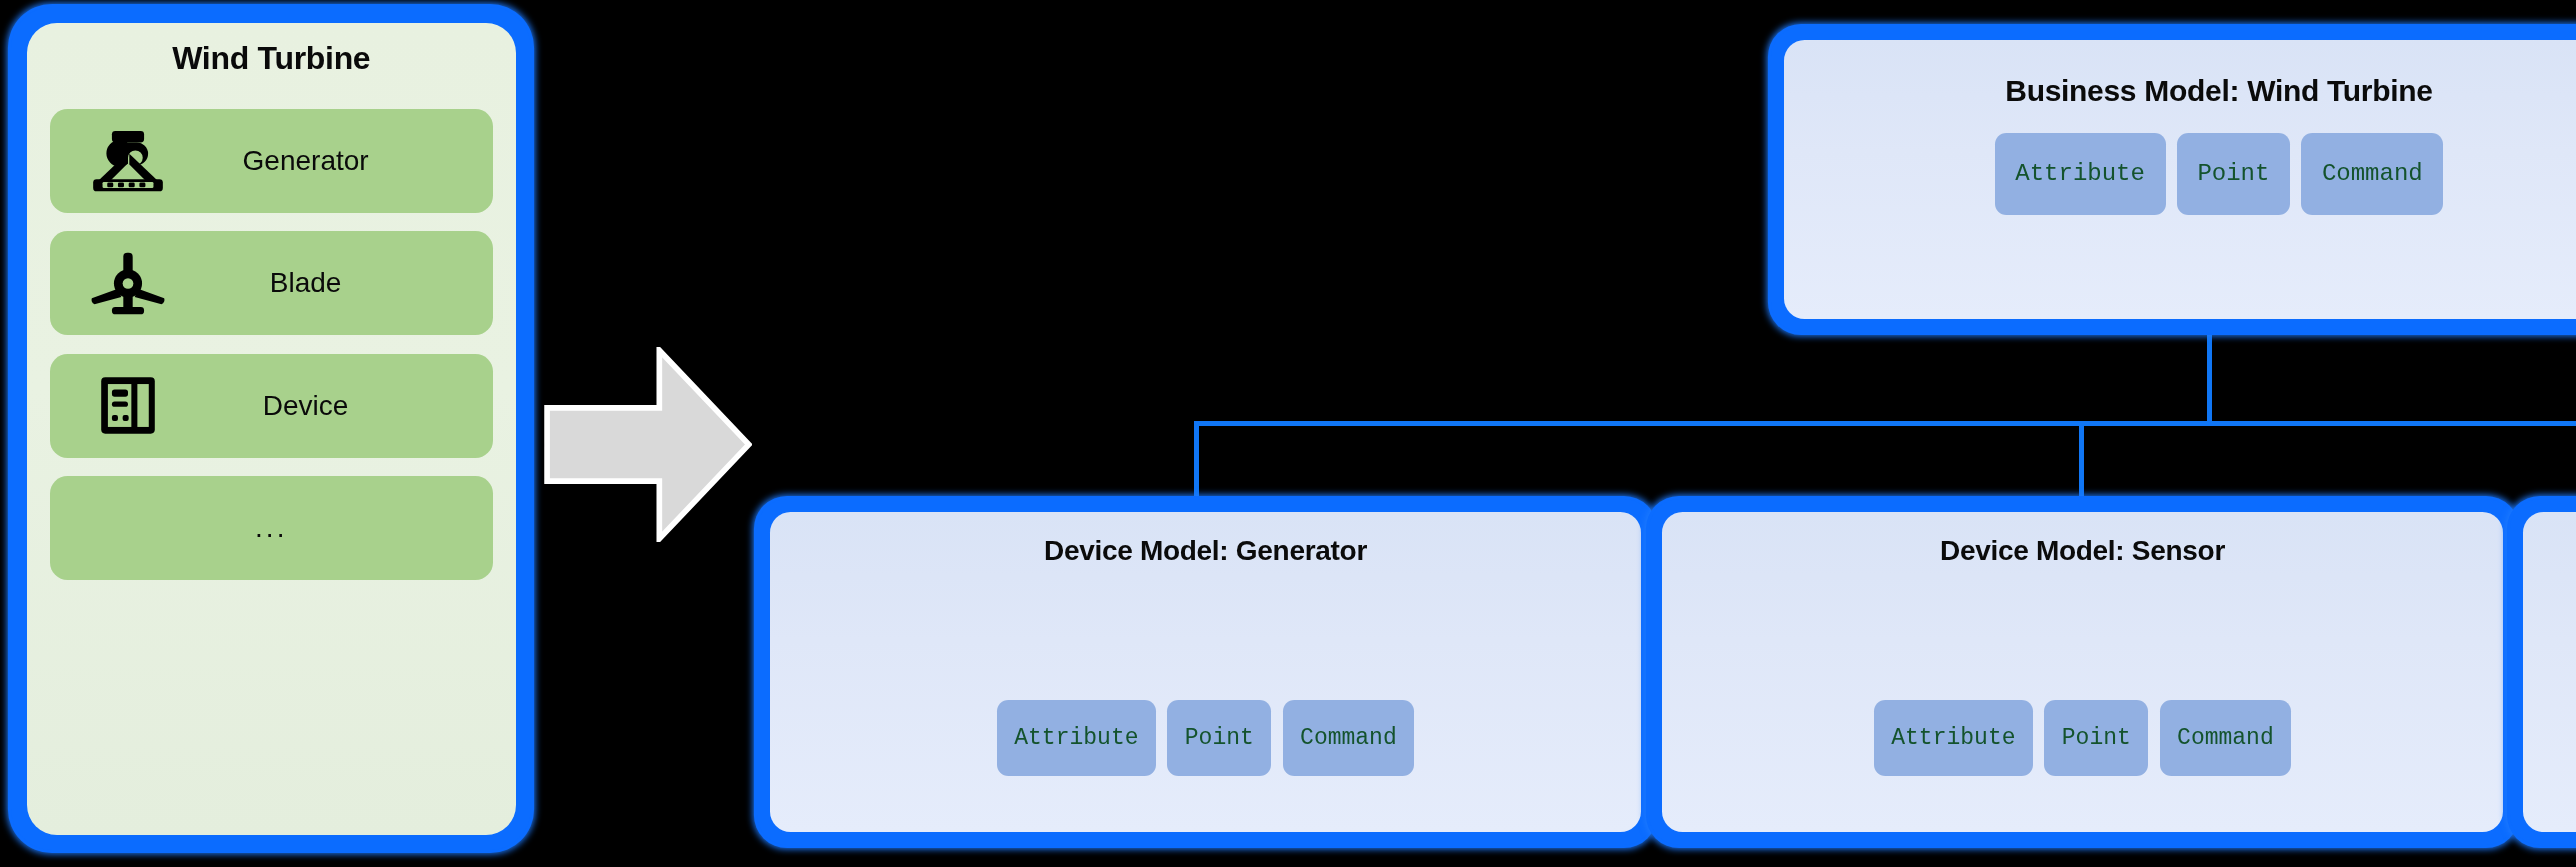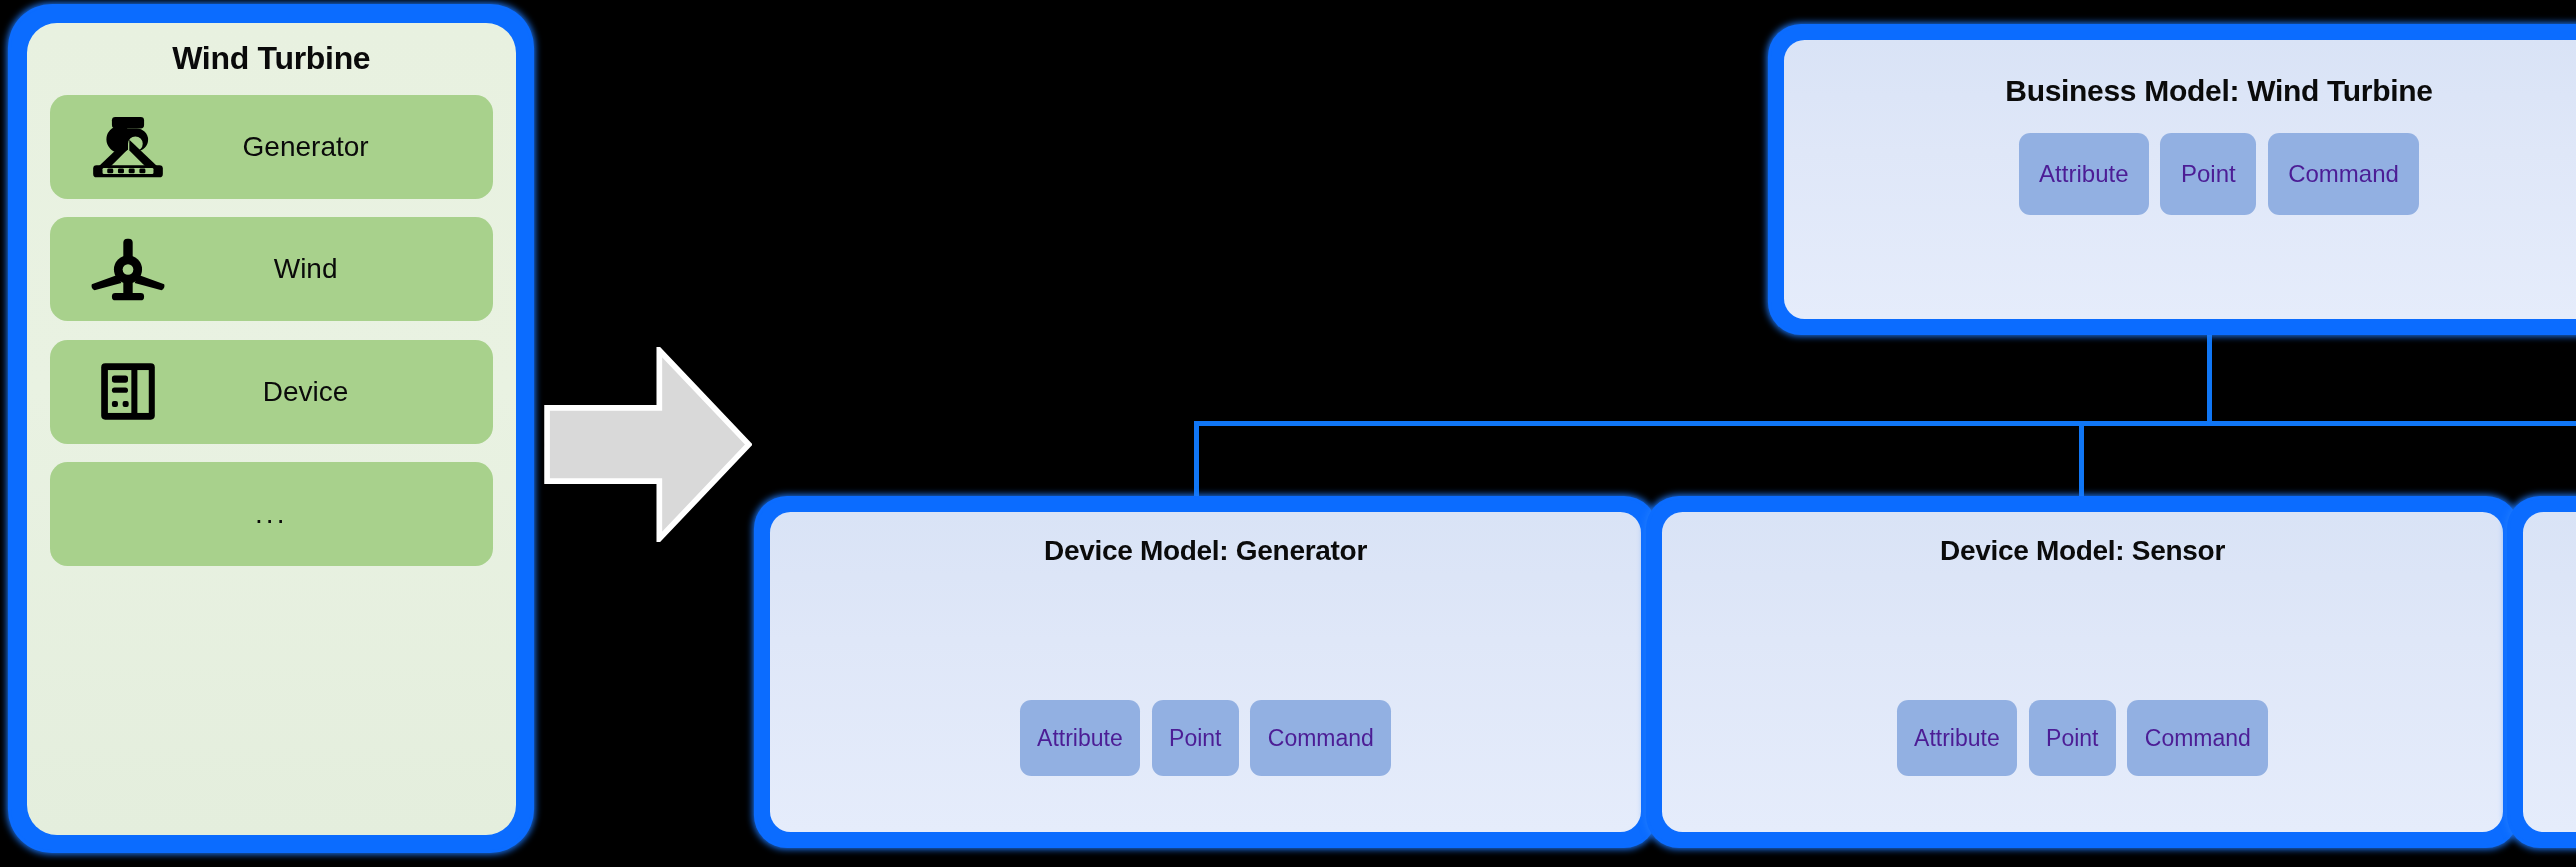--- a/index.html
+++ b/index.html
@@ -24,21 +24,21 @@
     border-radius: 20.6px;
     position: relative;
   }
 
   
   #wind-card { left: 11.3px; top: 7.2px; width: 520px; height: 843px; border-radius: 41px; padding: 15.5px; }
   #wind-card > .inner {
     border-radius: 30px;
     background: linear-gradient(180deg, #e8f1e0 0%, #e9f2e2 45%, #e4eedd 100%);
     padding: 17.5px 23px 20.6px 23px;
-    display: flex; flex-direction: column;
+    display: flex; flex-direction: column; gap: 14px;
   }
   #wind-title {
     text-align: center;
     font-size: 32px;
     font-weight: bold;
     color: #0a0a0a;
     letter-spacing: -0.3px;
     margin-bottom: 17.5px;
   }
   .wt-list { display: flex; flex-direction: column; gap: 18.5px; }
@@ -86,23 +86,24 @@
     letter-spacing: -0.3px;
     white-space: nowrap;
   }
   .chip-row { display: flex; gap: 11.3px; margin-top: auto; width: 100%; justify-content: center; }
   .chip {
     background: #92b0e2;
     border-radius: 11.3px;
     height: 76px;
     display: flex; align-items: center; justify-content: center;
     font-size: 23px;
-    color: #4c1d95;
+    color: #14532d;
     padding: 0 17.5px;
     white-space: nowrap;
+    font-family: Liberation Mono, monospace;
   }
 
   
   #business-model { left: 1771px; top: 27px; width: 896px; height: 305px; }
   #business-model > .inner { padding-bottom: 33px; }
   #business-model .model-title { font-size: 30px; margin-top: 16px; }
   #business-model .chip-row { margin-top: 25px; margin-bottom: 11.3px; }
   #business-model .chip { height: 82px; font-size: 24px; padding: 0 20.6px; }
 
   
@@ -155,21 +156,21 @@
             <svg viewBox="0 0 120 100" xmlns="http://www.w3.org/2000/svg">
               <rect x="53" y="4" width="14" height="38" rx="6" fill="#000"></rect>
               <circle cx="60" cy="50" r="21" fill="#000"></circle>
               <circle cx="60" cy="50" r="8" fill="#a8d18c"></circle>
               <path d="M45 58 L6 72 a7 7 0 0 0 4 9 L50 70 Z" fill="#000"></path>
               <path d="M75 58 L114 72 a7 7 0 0 1 -4 9 L70 70 Z" fill="#000"></path>
               <rect x="53" y="62" width="14" height="26" rx="3" fill="#000"></rect>
               <rect x="36" y="85" width="48" height="11" rx="5" fill="#000"></rect>
             </svg>
           </span>
-          <span class="wt-label">Wind</span>
+          <span class="wt-label">Blade</span>
         </div>
 
         <div class="wt-item">
           <span class="wt-icon">
             <svg viewBox="0 0 120 100" xmlns="http://www.w3.org/2000/svg">
               <rect x="20" y="8" width="80" height="84" rx="6" fill="#000"></rect>
               <rect x="30" y="18" width="35" height="64" fill="#a8d18c"></rect>
               <rect x="74" y="18" width="17" height="64" fill="#a8d18c"></rect>
               <rect x="36" y="26" width="24" height="11" rx="4" fill="#000"></rect>
               <rect x="36" y="44" width="24" height="8" rx="4" fill="#000"></rect>

